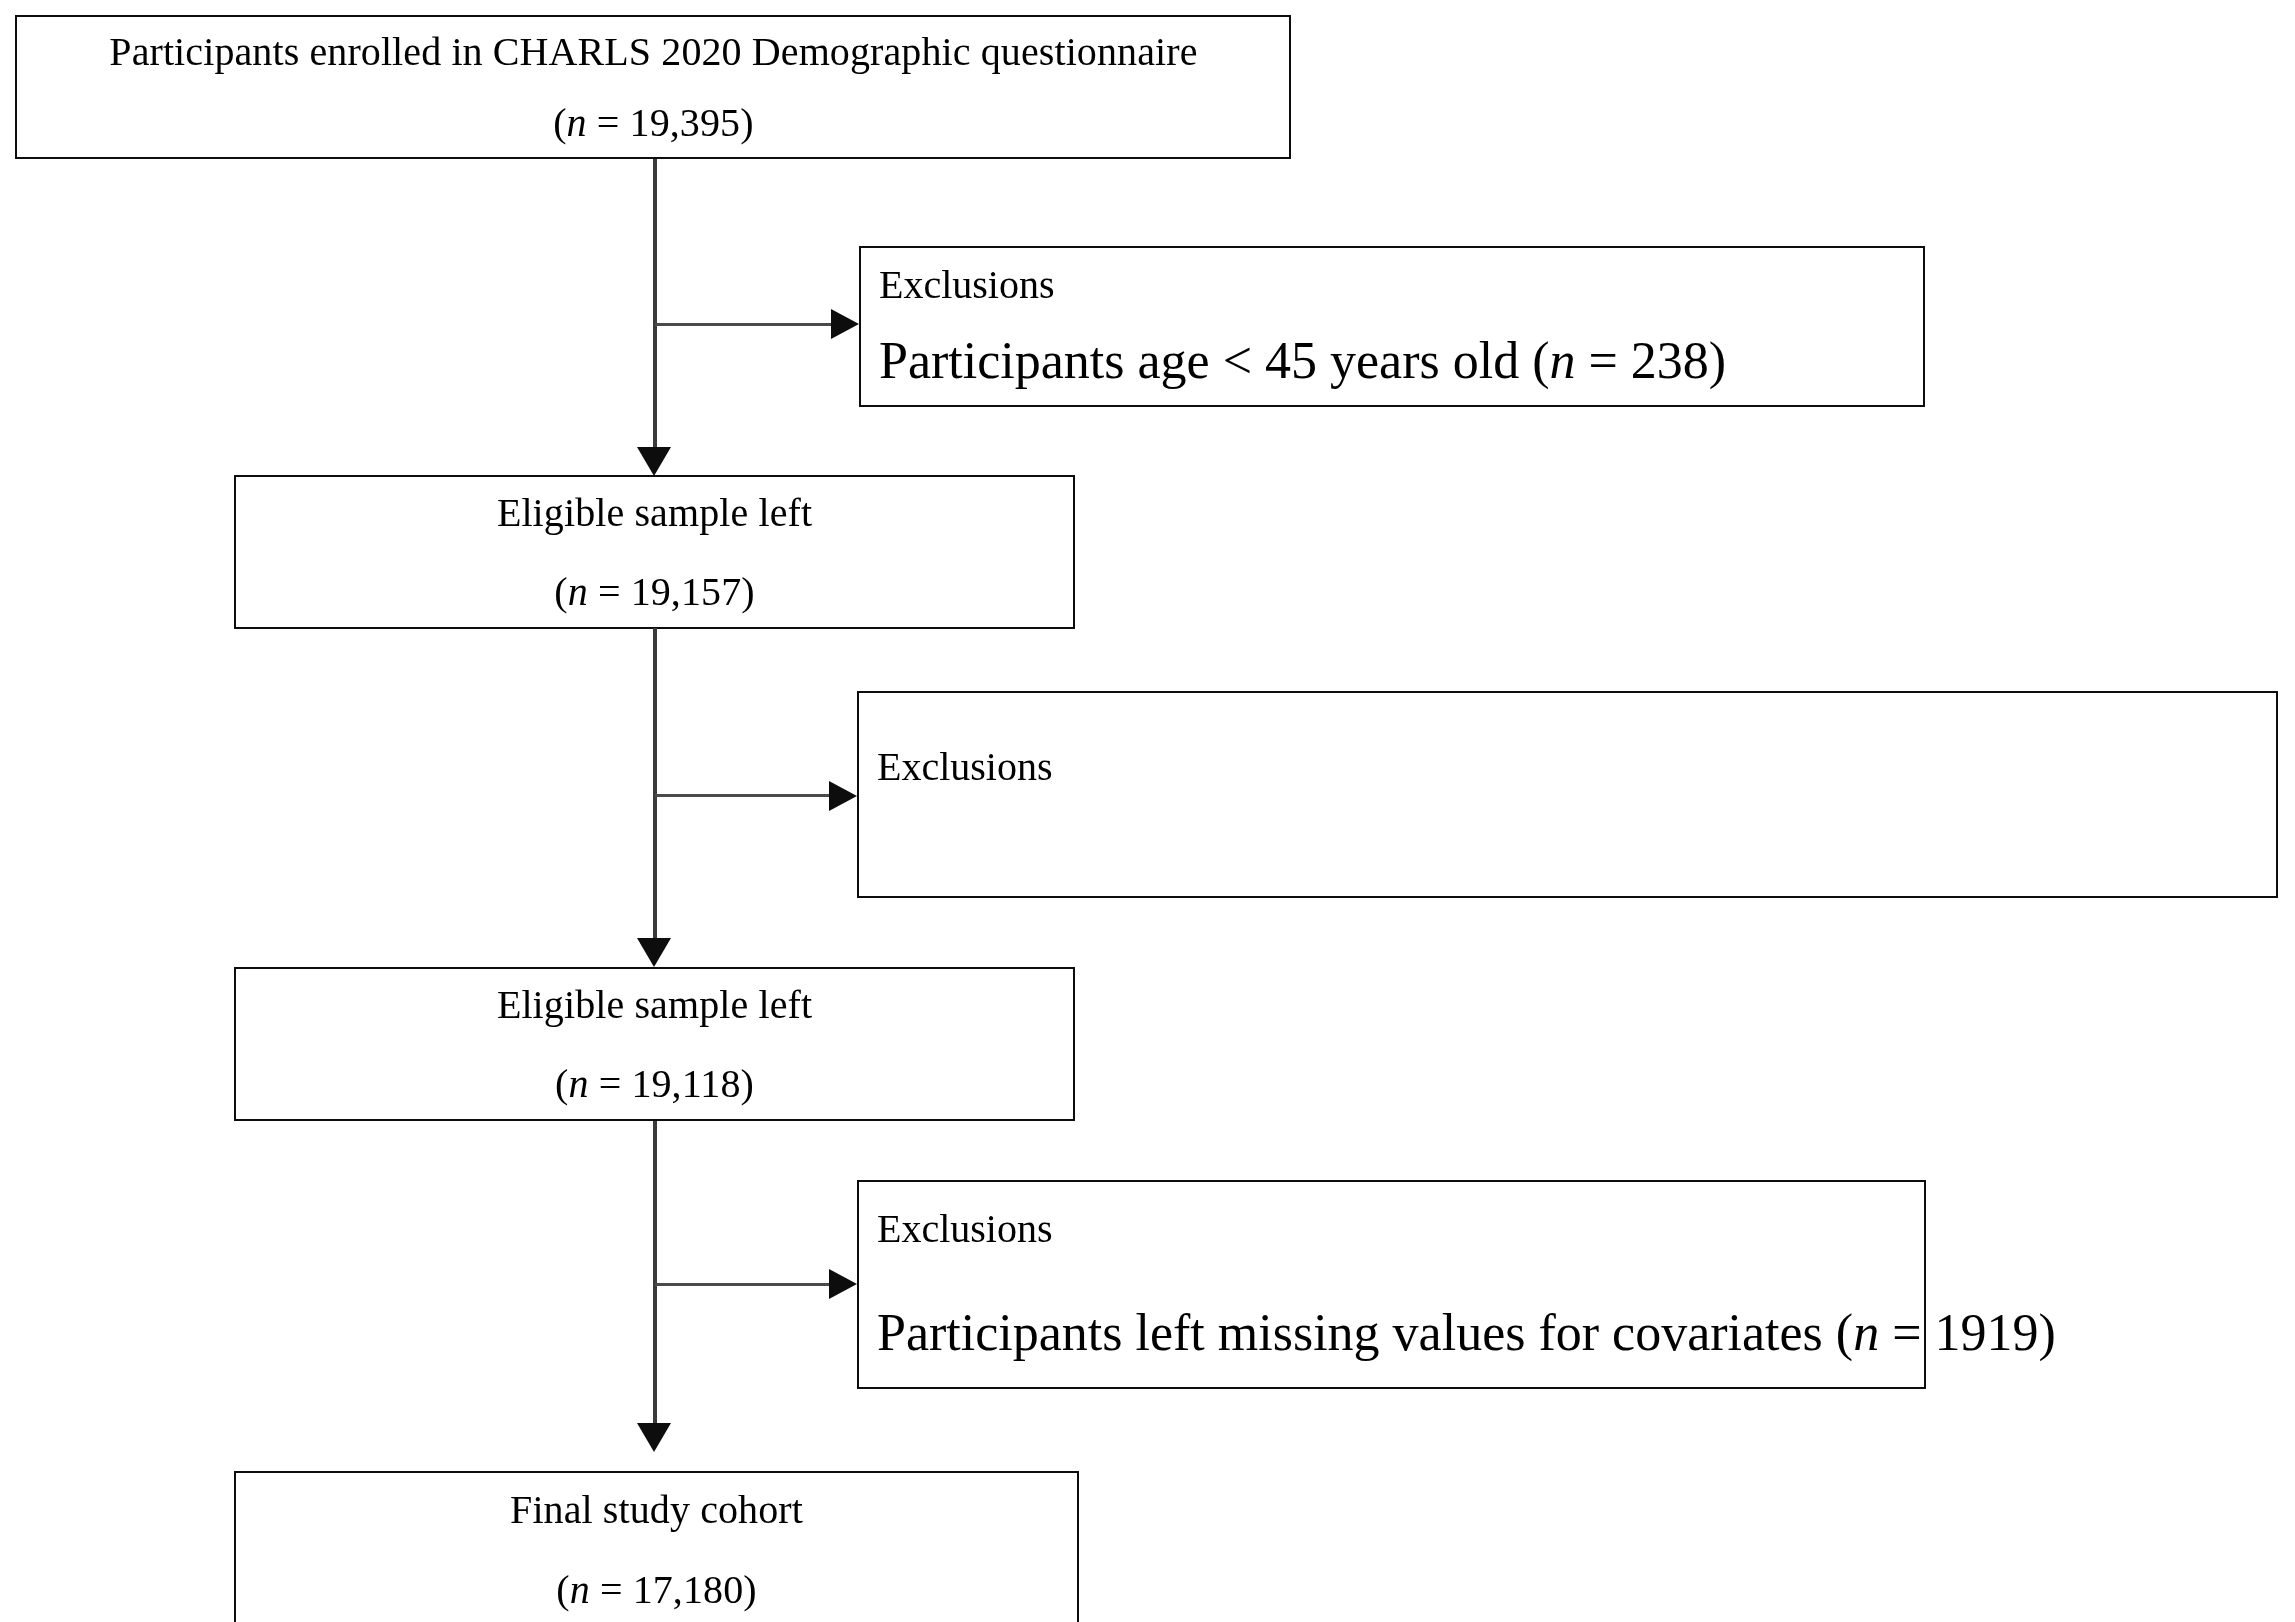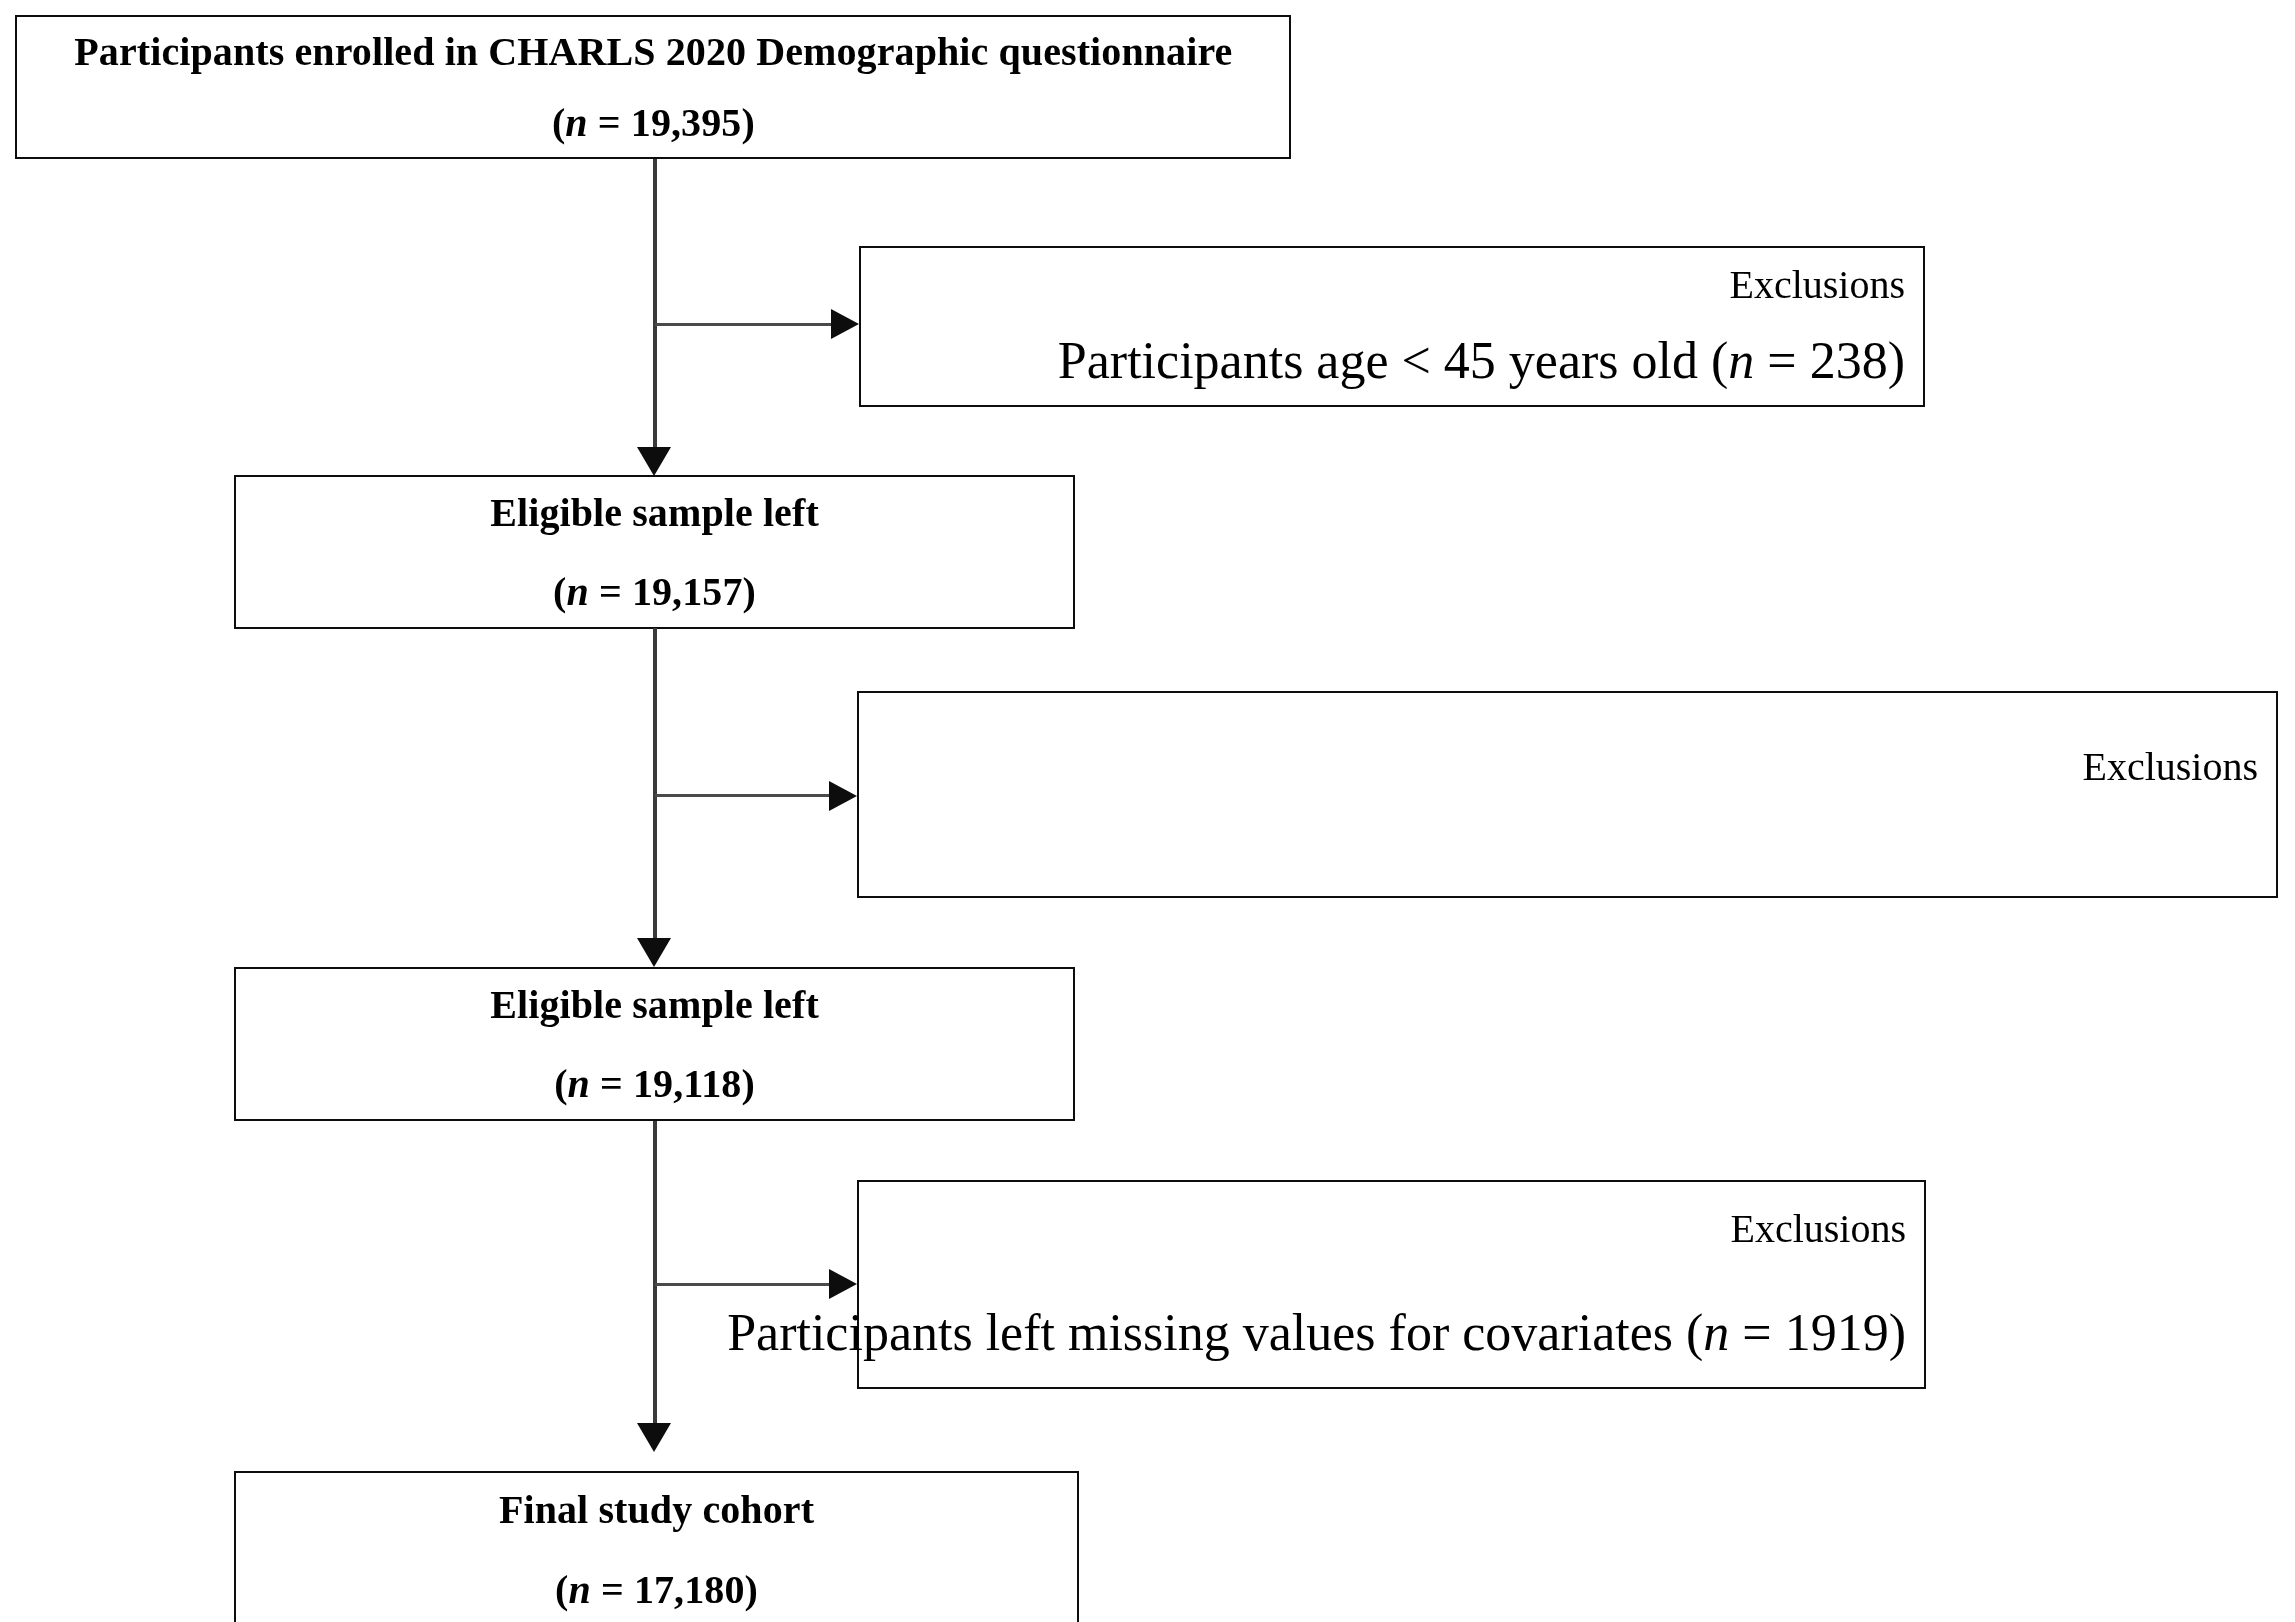--- a/index.html
+++ b/index.html
@@ -26,27 +26,26 @@
     flex-direction: column;
     align-items: center;
     justify-content: center;
   }
   .node .line {
     font-size: 40px;
     line-height: 1.08;
     white-space: nowrap;
     text-align: center;
     letter-spacing: 0.1px;
-    font-weight: bold;
   }
   .node.center .line { text-align: center; }
 
   
   .excl {
-    align-items: flex-end;
+    align-items: flex-start;
     justify-content: center;
     padding: 12px 18px;
   }
   .excl .hdr {
     font-size: 40px;
     line-height: 1.05;
     text-align: center;
     white-space: nowrap;
   }
   .excl .body {

